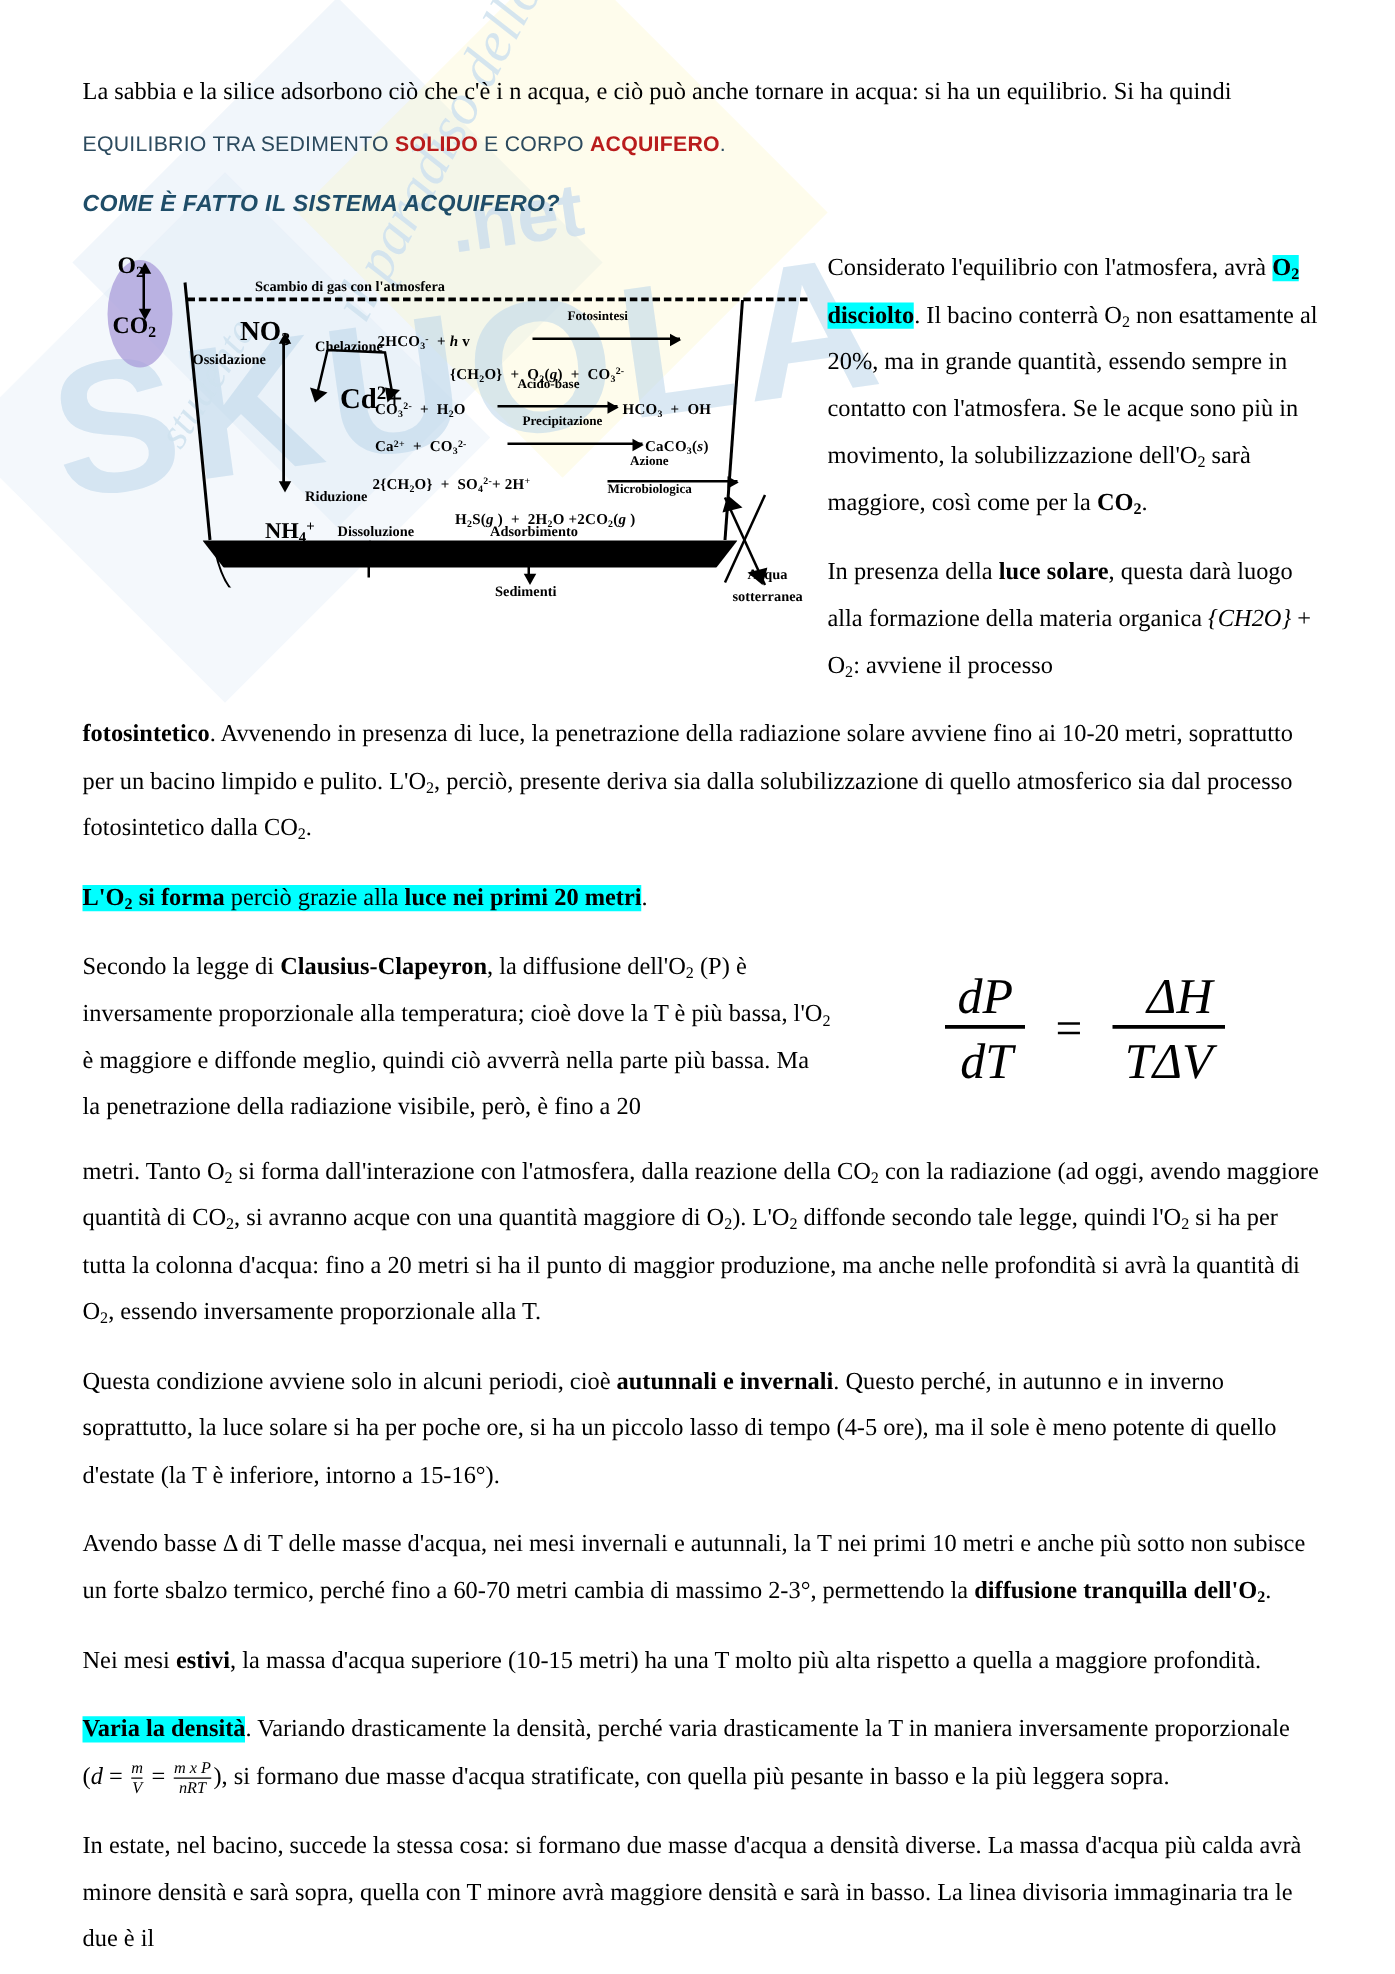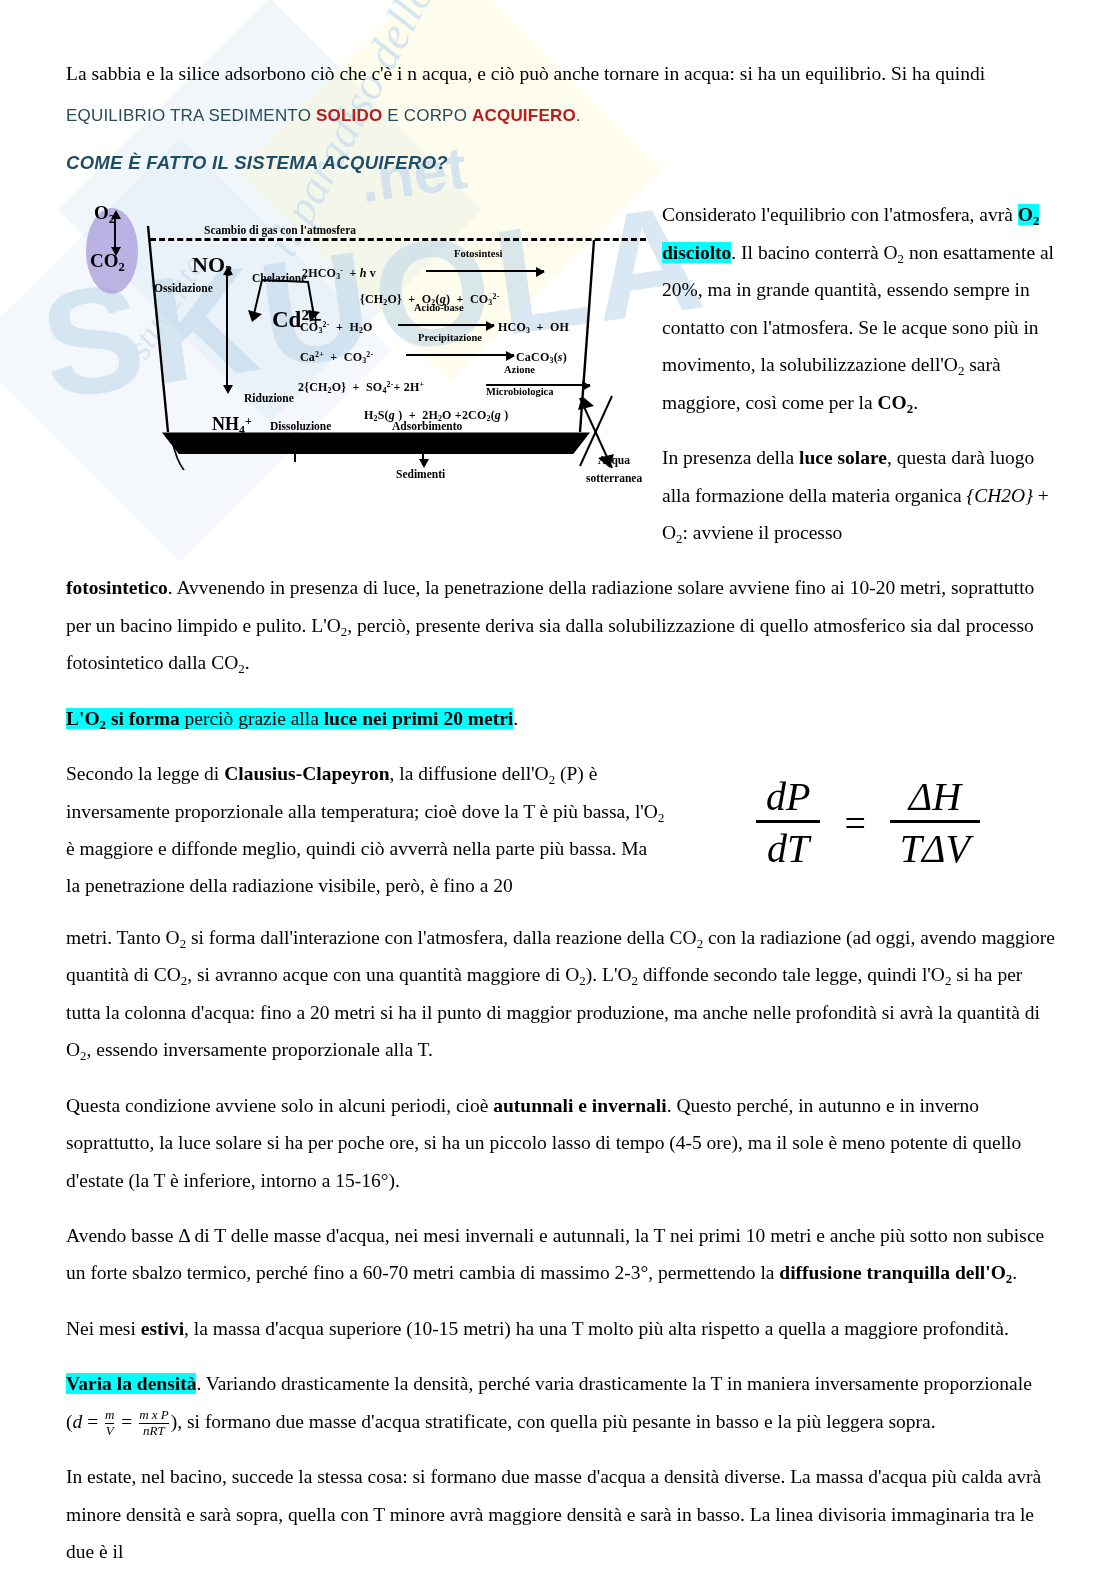--- a/index.html
+++ b/index.html
@@ -218,21 +218,21 @@
     margin-left: 614px;
     padding-top: 18px;
     text-align: center;
     font-family: "Liberation Serif", serif;
     font-style: italic;
     font-size: 40px;
   }
   .frac {
     display: inline-block;
     vertical-align: middle;
-    text-align: center;
+    text-align: right;
     margin: 0 14px;
   }
   .frac .num { display: block; padding: 0 10px; }
   .frac .den {
     display: block;
     border-top: 3px solid #000;
     padding: 2px 10px 0 10px;
   }
   .eq-sign {
     display: inline-block;

